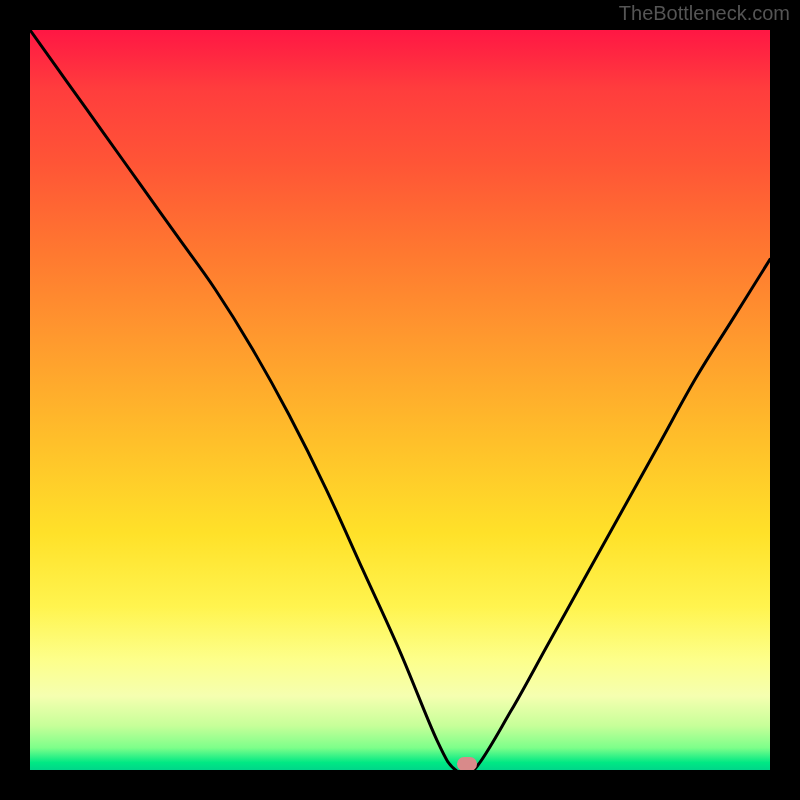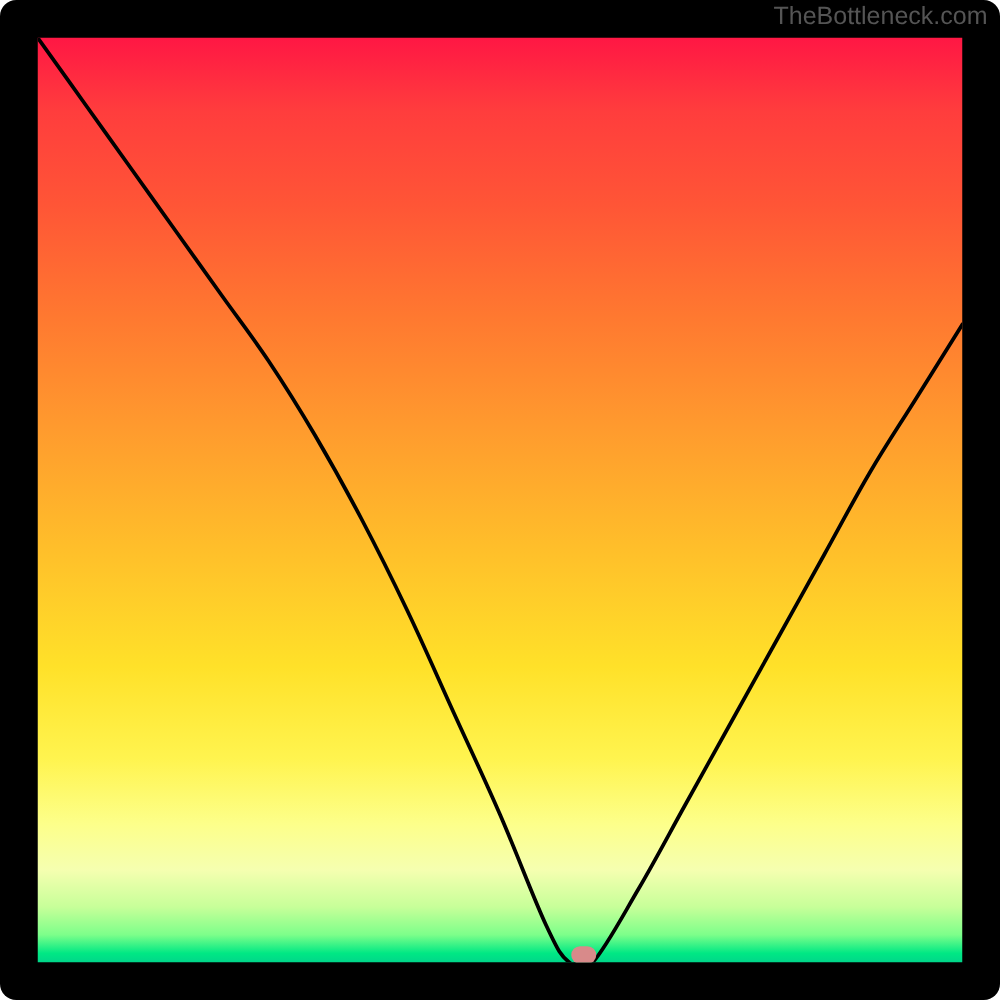--- a/index.html
+++ b/index.html
@@ -6,21 +6,20 @@
     margin: 0;
     padding: 0;
     background: #fff;
     font-family: Arial, Helvetica, sans-serif;
   }
   .chart-container {
     position: relative;
     width: 800px;
     height: 800px;
     background: #000;
-    border-radius: 13px;
   }
   .attribution {
     position: absolute;
     top: 2px;
     right: 10px;
     color: #555;
     font-size: 20px;
     font-weight: 500;
     z-index: 10;
   }

